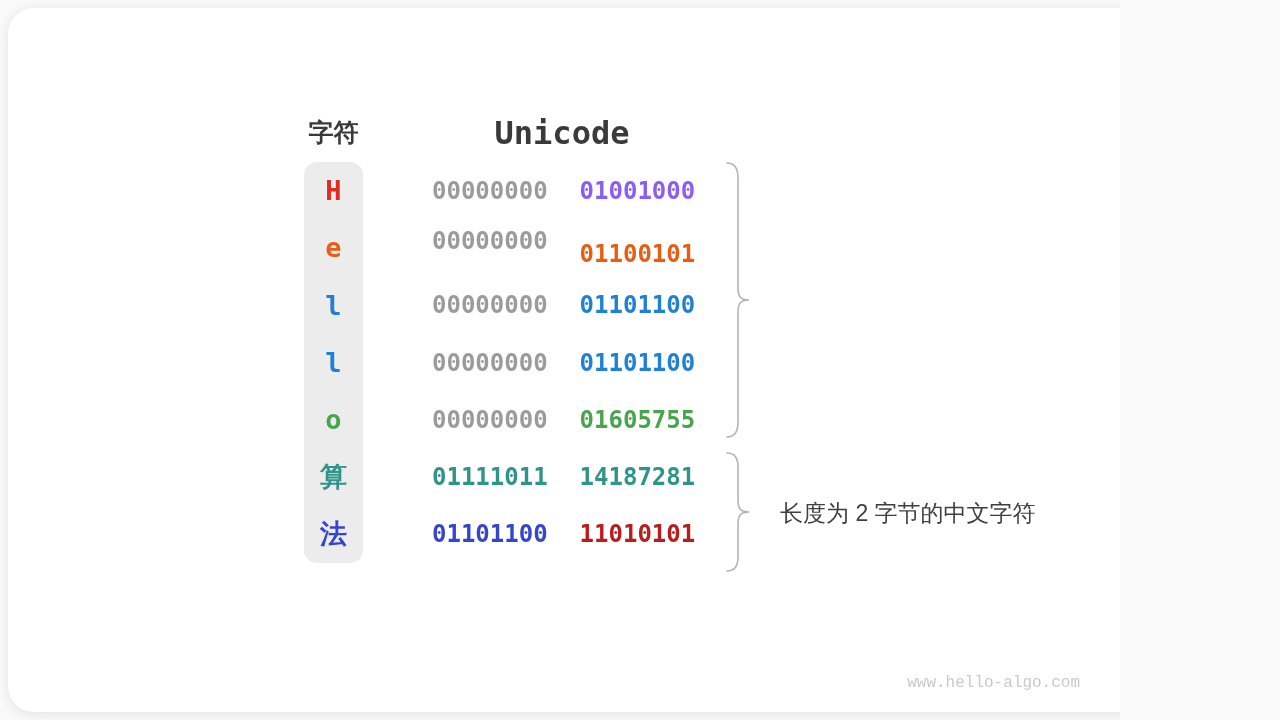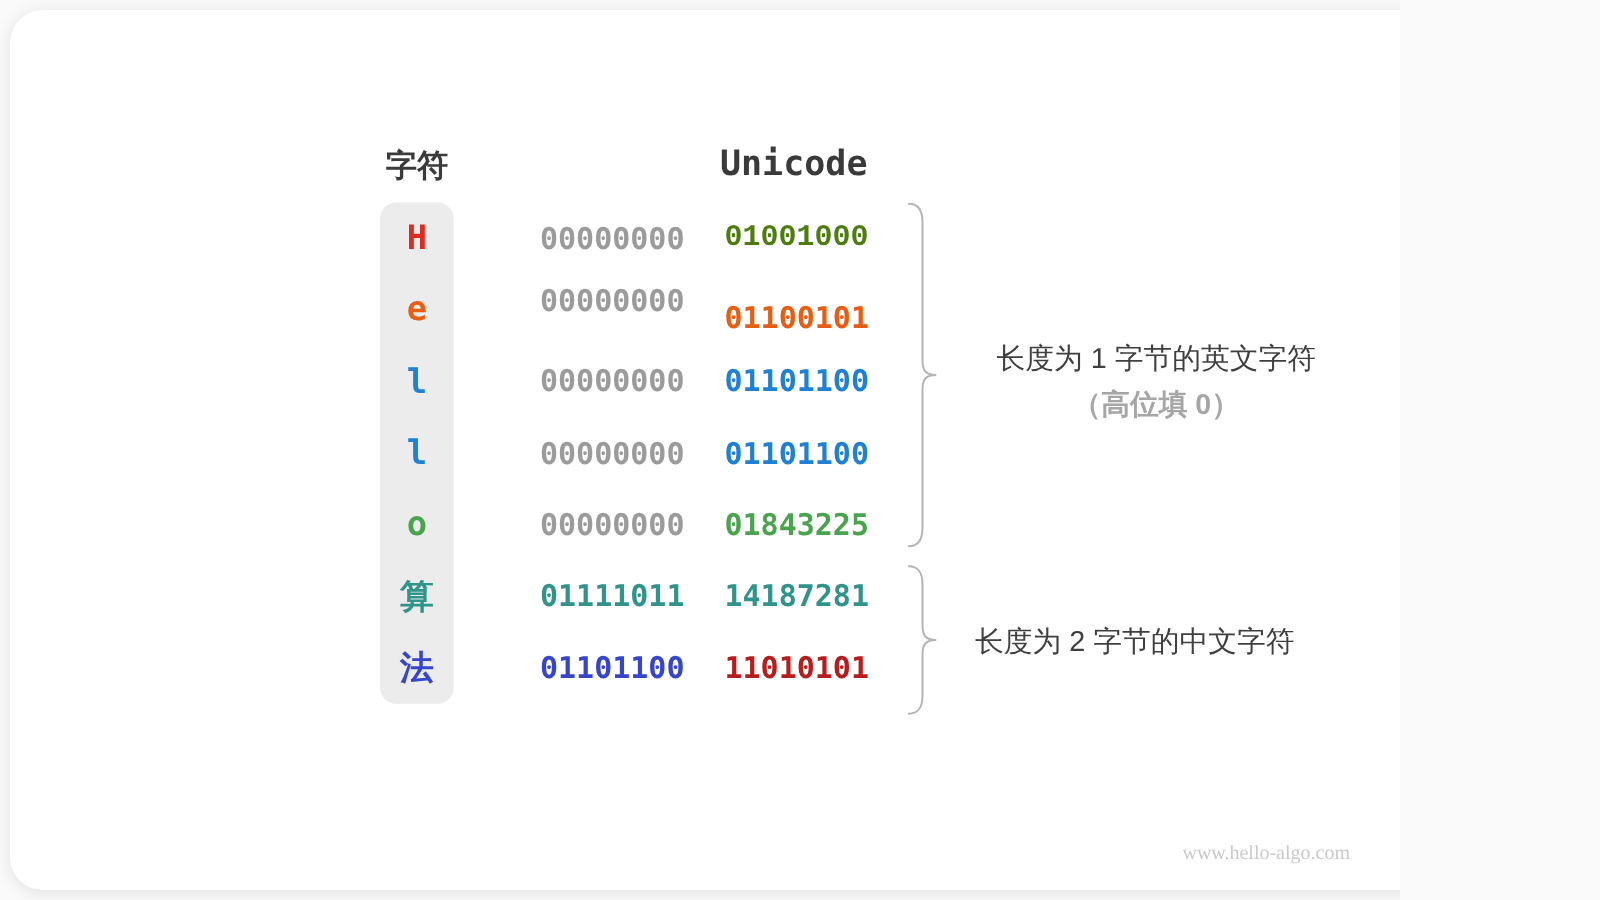--- a/index.html
+++ b/index.html
@@ -12,21 +12,21 @@
   }
 
   
   .hdr-char {
     position: absolute; left: 304px; top: 116px; width: 59px;
     text-align: center; font-size: 25px; font-weight: bold; color: #3a3a3a;
     font-family: "DejaVu Sans", "Liberation Sans", sans-serif;
   }
   .hdr-unicode {
     position: absolute; left: 430px; top: 114px; width: 264px;
-    text-align: right; font-size: 28px; font-weight: bold; color: #3a3a3a;
+    text-align: center; font-size: 32px; font-weight: bold; color: #3a3a3a;
     font-family: "DejaVu Sans Mono", "Liberation Mono", monospace;
   }
 
   
   .char-col-bg {
     position: absolute; left: 304px; top: 162px; width: 59px; height: 401px;
     background: #ececec; border-radius: 13px;
   }
 
   
@@ -54,75 +54,71 @@
   }
   .anno-1 .muted { color: #a6a6a6; font-weight: bold; }
   .anno-2 {
     position: absolute; left: 780px; top: 498px; width: 340px;
     text-align: left; font-size: 23px; color: #3f3f3f;
   }
 
   
   .watermark {
     position: absolute; right: 40px; top: 674px;
-    font-family: Liberation Serif, serif;
+    font-family: Liberation Mono, monospace;
     font-size: 16px; color: #c9c9c9;
   }
 </style>
 </head>
 <body>
 
 <div class="stage">
   <div class="card"></div>
 
   <div class="hdr-char">字符</div>
   <div class="hdr-unicode">Unicode</div>
 
   <div class="char-col-bg"></div>
 
   <div class="rows">
     <div class="row">
       <span class="ch" style="color: rgb(224, 43, 32);">H</span>
-      <span class="bin"><span class="b1" style="color: rgb(155, 155, 155);">00000000</span><span class="b2" style="color: #4d7c0f; font-family: Liberation Mono, monospace;">01001000</span></span>
+      <span class="bin"><span class="b1" style="color: rgb(155, 155, 155);">00000000</span><span class="b2" style="color: #8b5cf6;">01001000</span></span>
     </div>
     <div class="row">
       <span class="ch" style="color: rgb(232, 93, 18);">e</span>
       <span class="bin"><span class="b1" style="color: rgb(155, 155, 155);">00000000</span><span class="b2" style="color: rgb(232, 93, 18); margin-top: 13px;">01100101</span></span>
     </div>
     <div class="row">
       <span class="ch" style="color: rgb(30, 128, 214);">l</span>
       <span class="bin"><span class="b1" style="color: rgb(155, 155, 155);">00000000</span><span class="b2" style="color: rgb(30, 128, 214);">01101100</span></span>
     </div>
     <div class="row">
       <span class="ch" style="color: rgb(30, 128, 214);">l</span>
       <span class="bin"><span class="b1" style="color: rgb(155, 155, 155);">00000000</span><span class="b2" style="color: rgb(30, 128, 214);">01101100</span></span>
     </div>
     <div class="row">
       <span class="ch" style="color: rgb(74, 164, 78);">o</span>
-      <span class="bin"><span class="b1" style="color: rgb(155, 155, 155);">00000000</span><span class="b2" style="color: rgb(74, 164, 78);">01843225</span></span>
+      <span class="bin"><span class="b1" style="color: rgb(155, 155, 155);">00000000</span><span class="b2" style="color: rgb(74, 164, 78);">01605755</span></span>
     </div>
     <div class="row">
       <span class="ch" style="color: rgb(47, 148, 138);">算</span>
       <span class="bin"><span class="b1" style="color: rgb(47, 148, 138);">01111011</span><span class="b2" style="color: rgb(47, 148, 138);">14187281</span></span>
     </div>
     <div class="row">
       <span class="ch" style="color: rgb(54, 69, 205);">法</span>
       <span class="bin"><span class="b1" style="color: rgb(54, 69, 205);">01101100</span><span class="b2" style="color: #b91c1c;">11010101</span></span>
     </div>
   </div>
 
   <svg class="brace" style="left:726px; top:162px;" width="26" height="276" viewBox="0 0 26 276">
     <path d="M 1,1 C 8,1 12,6 12,16 L 12,126 C 12,134 14,138 23,138 C 14,138 12,142 12,150 L 12,260 C 12,270 8,275 1,275"></path>
   </svg>
 
   <svg class="brace" style="left:726px; top:452px;" width="26" height="120" viewBox="0 0 26 120">
     <path d="M 1,1 C 8,1 12,6 12,15 L 12,48 C 12,56 14,60 23,60 C 14,60 12,64 12,72 L 12,105 C 12,114 8,119 1,119"></path>
   </svg>
 
-  <div class="anno-1">
-    <div>长度为 1 字节的英文字符</div>
-    <div class="muted">（高位填 0）</div>
-  </div>
 
   <div class="anno-2">长度为 2 字节的中文字符</div>
 
   <div class="watermark">www.hello-algo.com</div>
 </div>
 
 </body></html>

